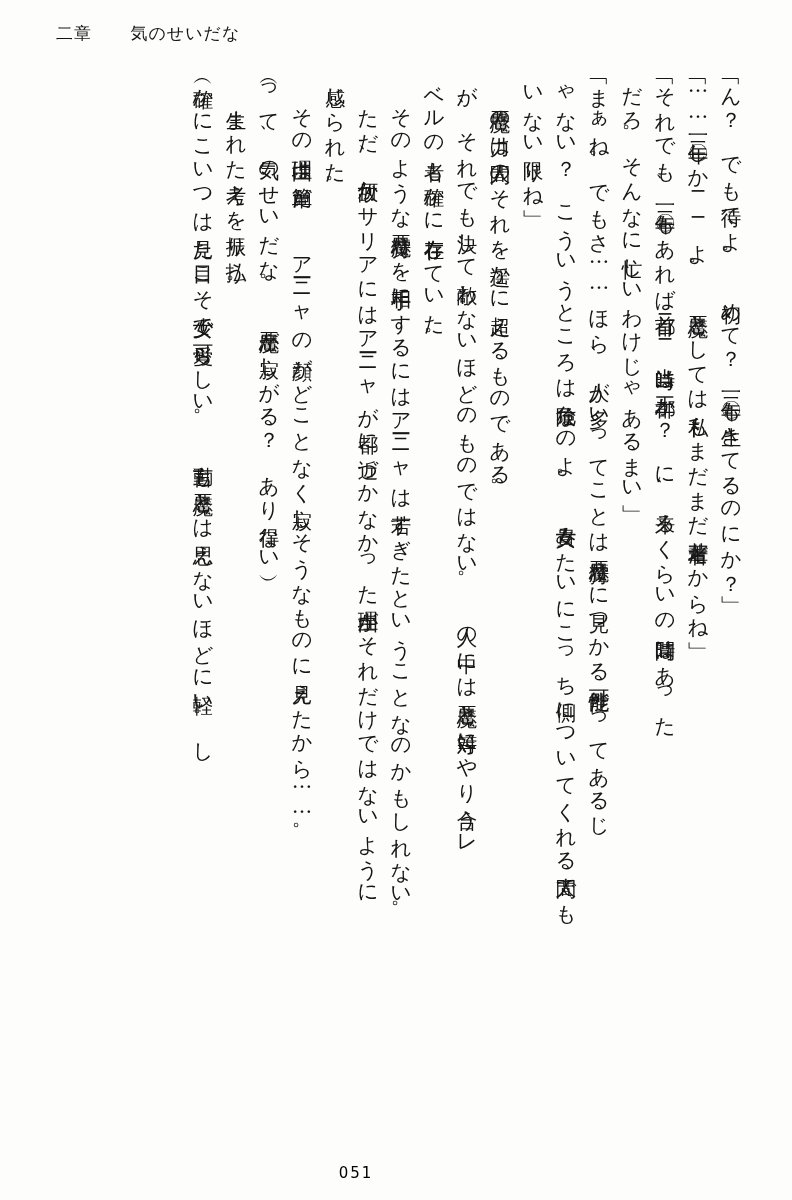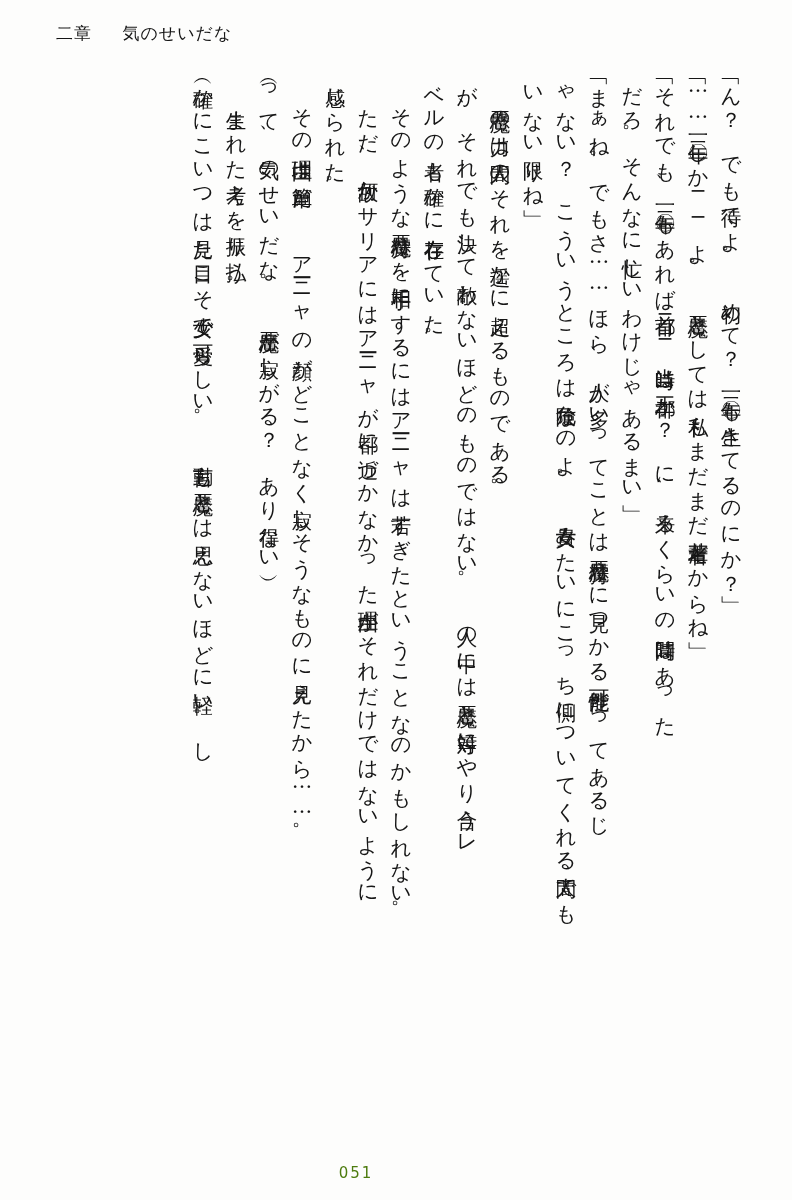--- a/index.html
+++ b/index.html
@@ -19,21 +19,21 @@
   
   .header {
     position: absolute;
     top: 22px;
     left: 56px;
     font-size: 17px;
     letter-spacing: 1px;
     white-space: nowrap;
     color: #141414;
   }
-  .header .chap-num { margin-right: 24px; }
+  .header .chap-num { margin-right: 32px; }
 
   
   .body-area {
     position: absolute;
     top: 72px;
     right: 46px;
     width: 690px;
     height: 1060px;
     display: flex;
     flex-direction: row;      
@@ -59,21 +59,21 @@
 
   
   .folio {
     position: absolute;
     bottom: 18px;
     left: 0;
     width: 712px;
     text-align: center;
     font-size: 15px;
     letter-spacing: 2px;
-    color: #4d7c0f;
+    color: #000000;
     font-family: "DejaVu Sans", "Liberation Sans", sans-serif;
   }
 </style>
 </head>
 <body>
 
 <div class="page">
 
   <div class="header">
     <span class="chap-num">二章</span>

